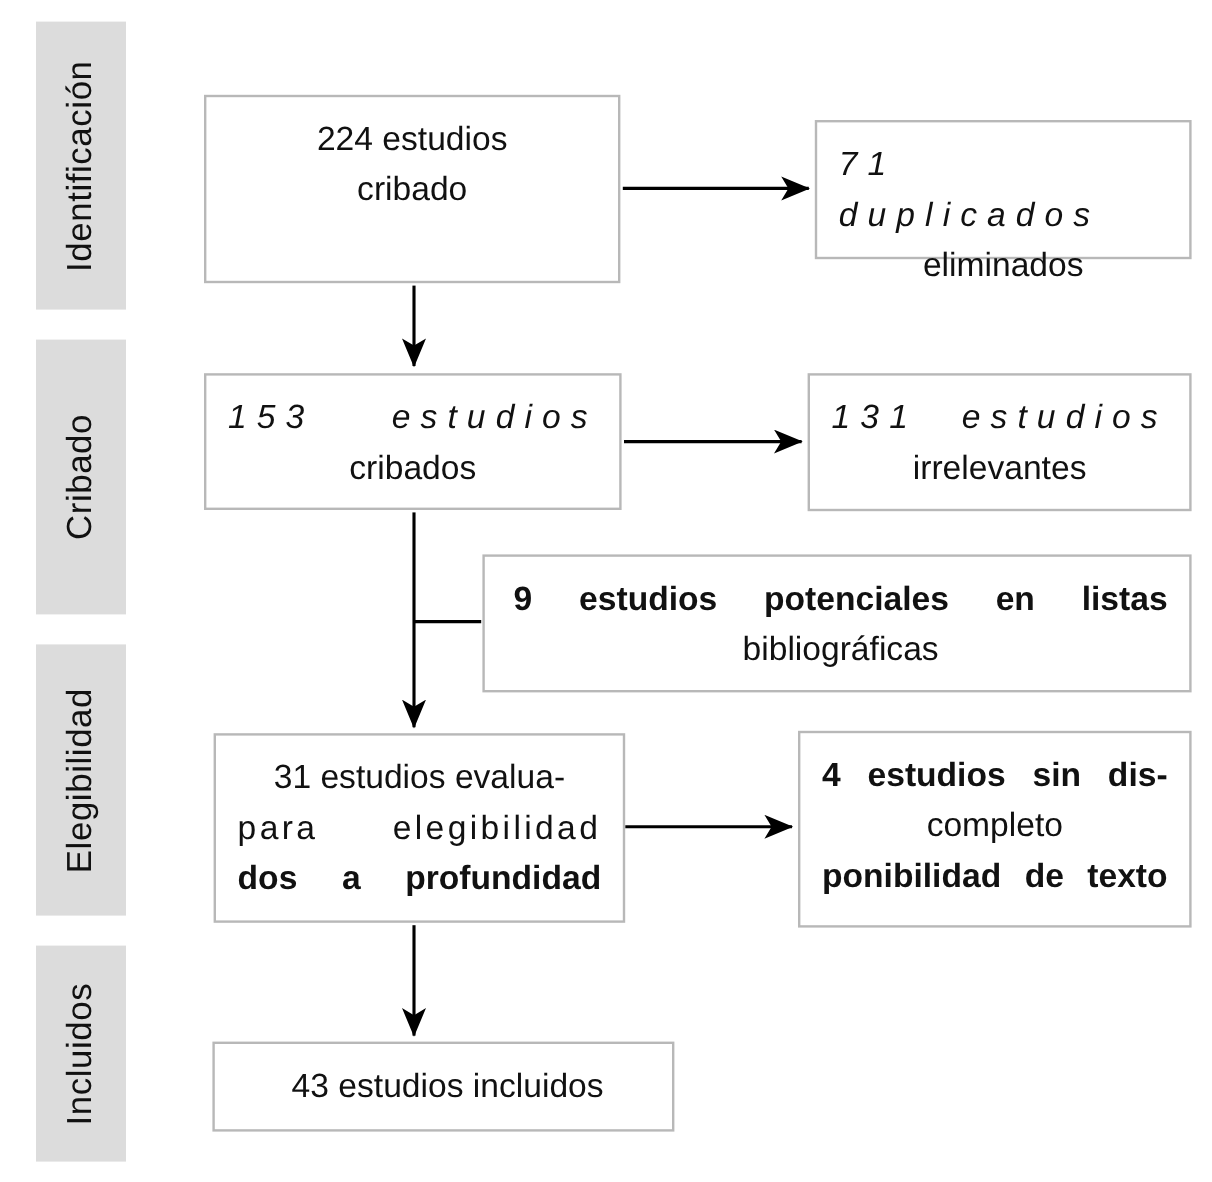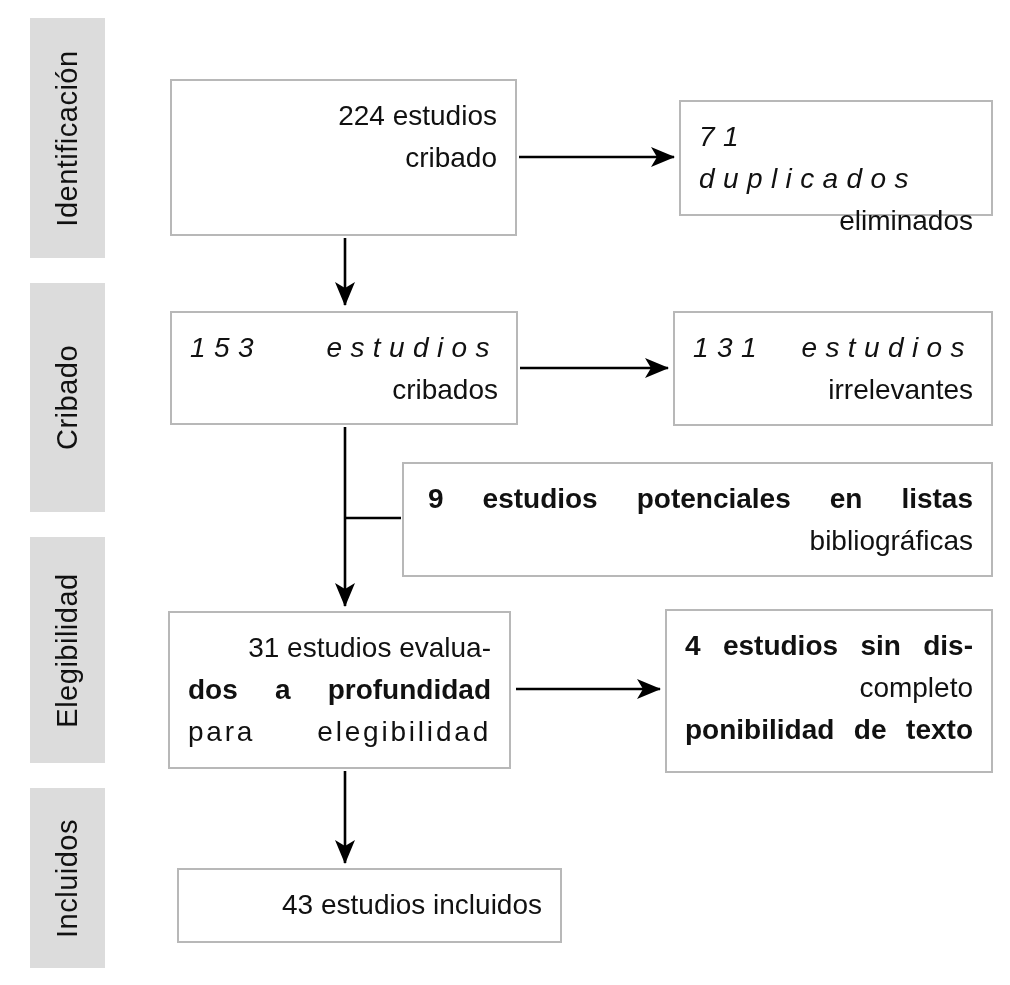--- a/index.html
+++ b/index.html
@@ -36,21 +36,21 @@
   
   .fbox {
     position: absolute;
     background: #ffffff;
     border: 2px solid var(--box-border, #b8b8b8);
     padding: 14px 18px;
     font-size: 28px;
     line-height: 42px;
     color: var(--text, #111111);
   }
-  .fbox .line { text-align: right; white-space: nowrap; }
+  .fbox .line { text-align: center; white-space: nowrap; }
   .fbox .line.j  { text-align: justify; text-align-last: justify; white-space: normal; font-weight: bold; }
   .fbox .line.jl { text-align: justify; text-align-last: justify; white-space: normal; letter-spacing: 0.30em; font-style: italic; }
   .fbox .line.jm { text-align: justify; text-align-last: justify; white-space: normal; letter-spacing: 0.10em; }
 
   svg.connectors {
     position: absolute;
     left: 0; top: 0;
     width: 1010px;
     height: 985px;
     pointer-events: none;
@@ -111,24 +111,24 @@
   <div class="fbox" style="left:673px;top:311px;width:320px;height:115px">
     <div class="line jl">131 estudios</div>
     <div class="line">irrelevantes</div>
   </div>
 
   <div class="fbox" style="left:402px;top:462px;width:591px;height:115px;padding-left:24px">
     <div class="line j">9 estudios potenciales en listas</div>
     <div class="line">bibliográficas</div>
   </div>
 
-  <div class="fbox" style="left:168px;top:611px;width:343px;height:158px">
+  <div class="fbox" style="left:178px;top:611px;width:343px;height:158px">
     <div class="line">31 estudios evalua-</div>
+    <div class="line jm">para elegibilidad</div>
     <div class="line j">dos a profundidad</div>
-    <div class="line jm">para elegibilidad</div>
   </div>
 
   <div class="fbox" style="left:665px;top:609px;width:328px;height:164px">
     <div class="line j">4 estudios sin dis-</div>
     <div class="line">completo</div>
     <div class="line j">ponibilidad de texto</div>
   </div>
 
   <div class="fbox" style="left:177px;top:868px;width:385px;height:75px;padding-left:25px">
     <div class="line">43 estudios incluidos</div>

